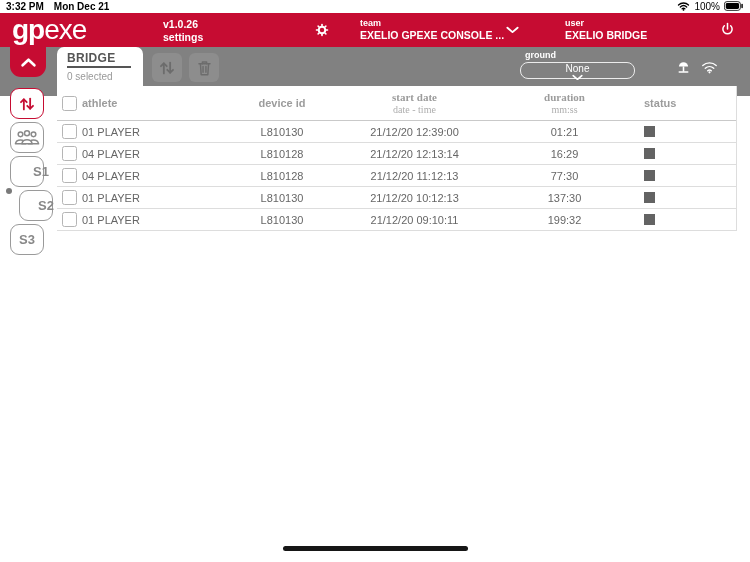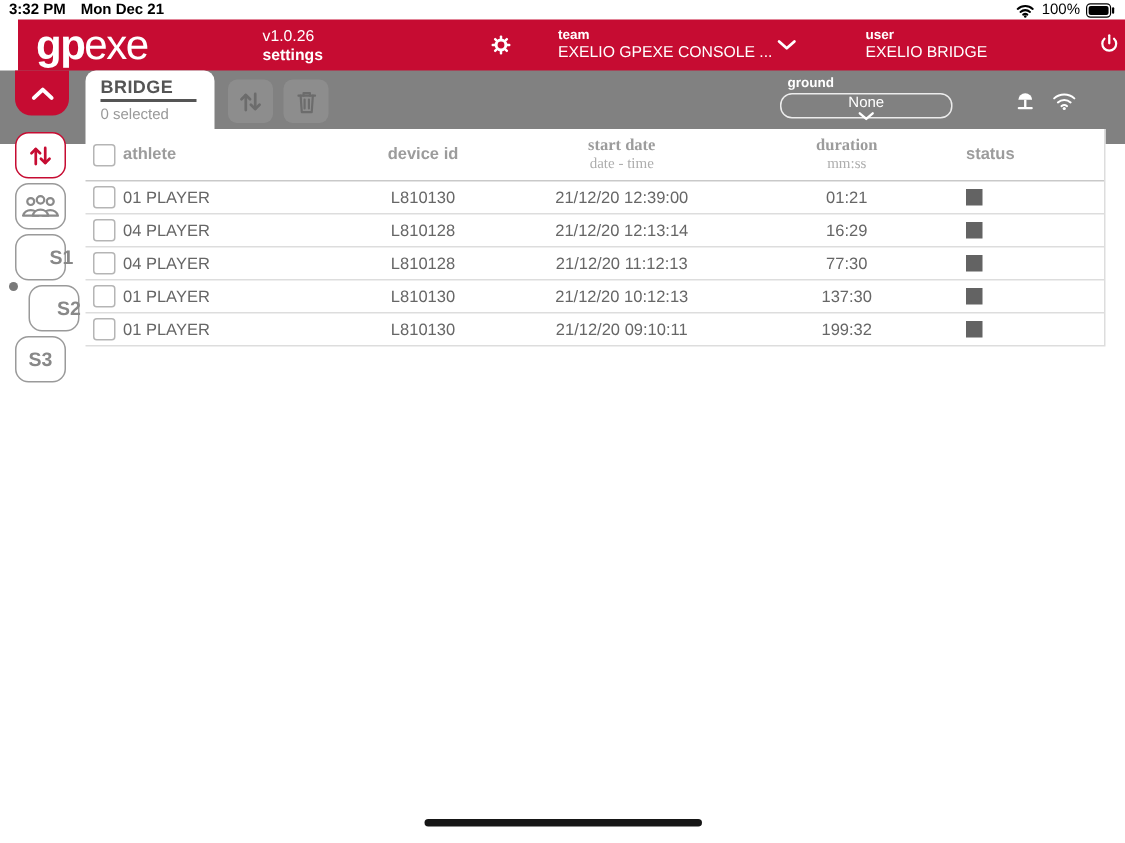--- a/index.html
+++ b/index.html
@@ -4,30 +4,30 @@
 <style>
   *{margin:0;padding:0;box-sizing:border-box;}
   html,body{width:750px;height:562px;}
   body{font-family:"Liberation Sans",sans-serif;background:#fff;-webkit-font-smoothing:antialiased;}
   #screen{position:relative;width:750px;height:562px;background:#fff;overflow:hidden;}
 
   
   .status-bar{position:absolute;top:0;left:0;right:0;height:13px;background:#fff;color:#000;
     display:flex;align-items:center;justify-content:space-between;padding:0 6px;font-size:10px;font-weight:700;}
   .sb-left{display:flex;gap:10px;align-items:center;}
-  .sb-right{display:flex;gap:4px;align-items:flex-end;}
-
-  
-  .app-header{position:absolute;top:13px;left:12px;right:0;height:42px;background:var(--red,#C60C32);color:#fff;padding-left:28px;}
+  .sb-right{display:flex;gap:4px;align-items:flex-start;}
+
+  
+  .app-header{position:absolute;top:13px;left:0;right:0;height:42px;background:var(--red,#C60C32);color:#fff;padding-left:28px;}
   .logo{position:absolute;left:12px;top:0;font-size:28px;line-height:34px;letter-spacing:-1px;color:#fff;}
   .logo .lb{font-weight:700;}
   .logo .ll{font-weight:400;}
   .hdr-block{position:absolute;top:6px;display:flex;flex-direction:column;gap:2px;}
   .hdr-small{font-size:9px;font-weight:700;line-height:9px;}
-  .hdr-value{font-size:10.5px;font-weight:400;line-height:11px;white-space:nowrap;}
+  .hdr-value{font-size:10.5px;font-weight:700;line-height:11px;white-space:nowrap;}
   .hdr-value.bold{font-weight:700;}
   .icon-btn{position:absolute;display:flex;align-items:center;justify-content:center;background:none;border:none;cursor:pointer;padding:0;}
 
   
   .toolbar{position:absolute;top:47px;left:0;right:0;height:49px;background:#818181;}
   .collapse-btn{position:absolute;left:10px;top:0;width:36px;height:30px;background:var(--red,#C60C32);
     border-radius:0 0 11px 11px;display:flex;align-items:center;justify-content:center;border:none;cursor:pointer;}
   .tab{position:absolute;left:57px;top:0;width:86px;height:39px;background:#fff;border-radius:7px 7px 0 0;
     padding:4px 0 0 10px;cursor:pointer;}
   .tab-title{font-size:12px;font-weight:700;color:#555;letter-spacing:.3px;}

